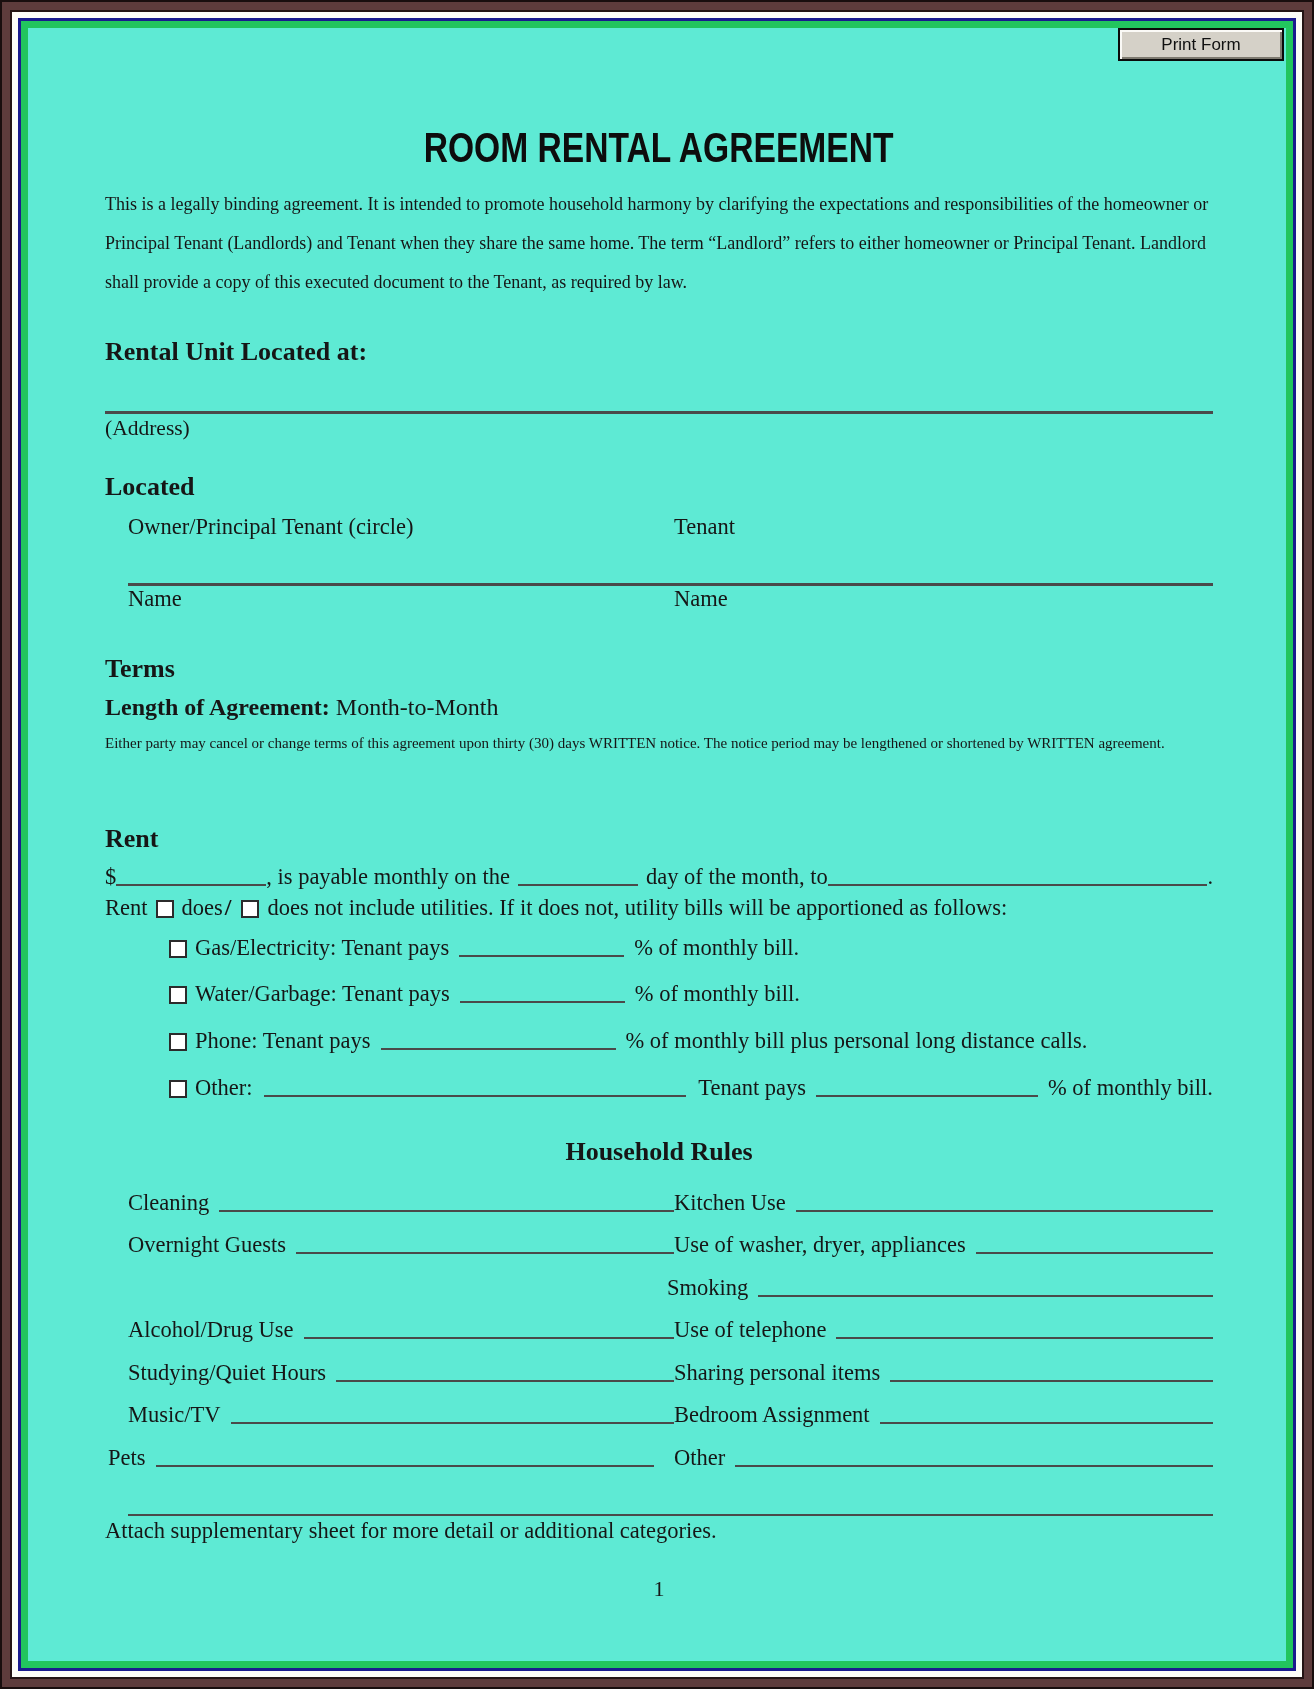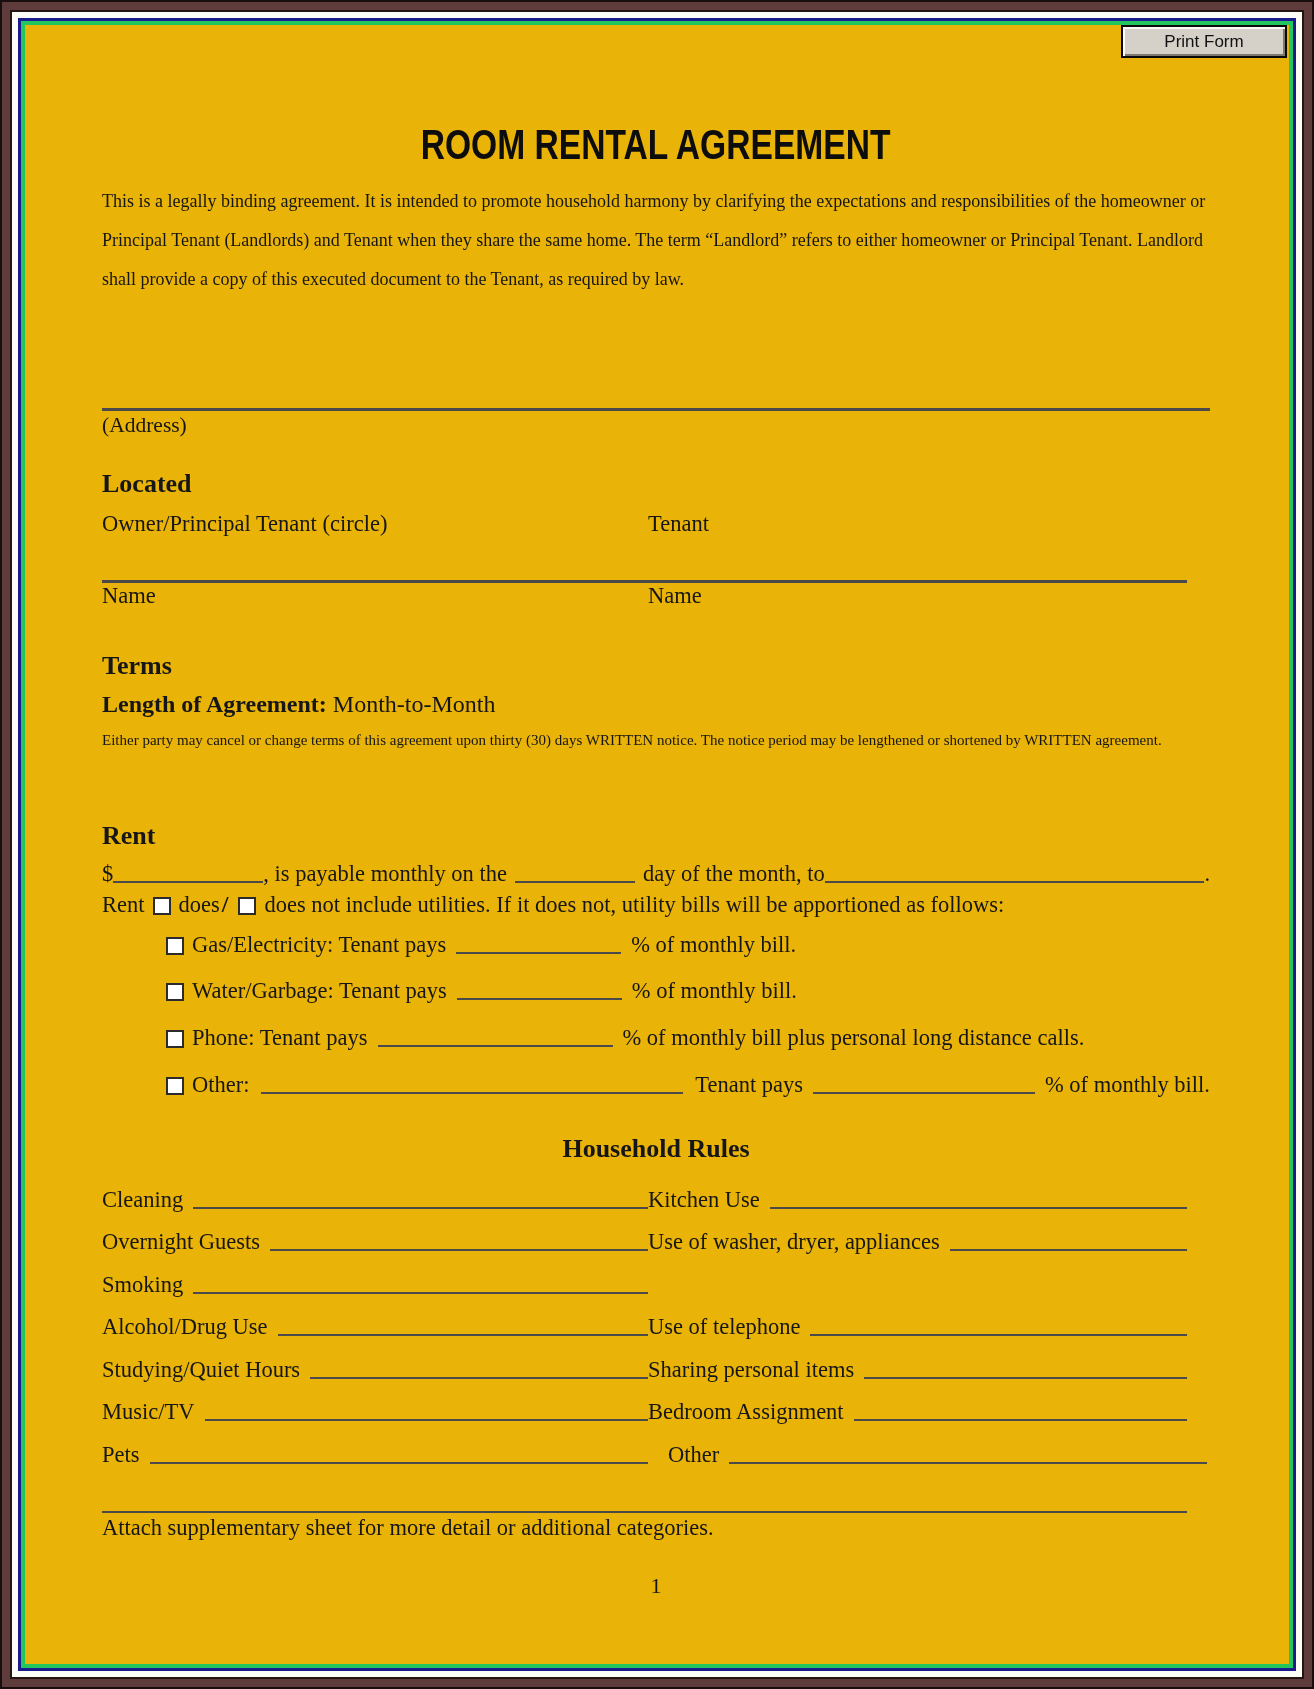--- a/index.html
+++ b/index.html
@@ -7,21 +7,21 @@
   #root{
     position:relative; width:1314px; height:1689px; overflow:hidden;
     font-family:"Liberation Serif", serif; color:#161616;
   }
   
   .f-black1{ width:100%; height:100%; border:2px solid #190e0e; }
   .f-brown { width:100%; height:100%; border:8px solid #5e3c3c; }
   .f-black2{ width:100%; height:100%; border:2px solid #241414; }
   .f-white { width:100%; height:100%; border:6px solid #fdfdf8; }
   .f-navy  { width:100%; height:100%; border:3px solid #1b1b8e; }
-  .f-cream { width:100%; height:100%; border:4px solid #22c55e; background:#eab308; position:relative; }
+  .f-cream { width:100%; height:100%; border:7px solid #22c55e; background:#5eead4; position:relative; }
 
   
   .print-btn{
     position:absolute; top:0px; right:2px; width:166px; height:33px;
     background:#d5d1c8; border:2px solid #0a0a0a;
     box-shadow: inset 2px 2px 0 #fbfaf7, inset -2px -2px 0 #7e7a70;
     font-family:"Liberation Sans", sans-serif; font-size:17px; color:#111;
     display:flex; align-items:center; justify-content:center; cursor:pointer;
   }
 
@@ -42,21 +42,21 @@
   .h-parties{ top:444px; }
   .h-terms{ top:626px; }
   .h-rent{ top:796px; }
   .h-household{ top:1109px;text-align:center; }
 
   .rule-line{ border-top:3px solid #4a4a4a; }
   .addr-line{ top:383px; }
   .caption{ font-size:21.5px; }
   .addr-caption{ top:388px; }
 
-  .two-col{ display:flex; justify-content:flex-start; }
+  .two-col{ display:flex; justify-content:flex-end; }
   .col-l{ width:546px; } .col-r{ width:539px; }
   .labels-row{ font-size:22.5px; }
   .parties-labels{ top:486px; }
   .name-lines{ top:555px; }
   .name-labels{ top:558px; }
 
   .length-line{ top:666px; font-size:24px; }
   .length-label{ font-weight:700; }
   .terms-body{ top:702px; font-size:15px; line-height:27.5px; }
 
@@ -104,20 +104,21 @@
   <button class="print-btn">Print Form</button>
 
   <div class="content">
 
     <div class="abs title-wrap">
       <span class="doc-title">ROOM RENTAL AGREEMENT</span>
     </div>
 
     <p class="abs intro">This is a legally binding agreement.  It is intended to promote household harmony by clarifying the expectations and responsibilities of the homeowner or Principal Tenant (Landlords) and Tenant when they share the same home.  The term “Landlord” refers to either homeowner or Principal Tenant.  Landlord shall provide a copy of this executed document to the Tenant, as required by law.</p>
 
+    <div class="abs h1 h-rental">Rental Unit Located at:</div>
     <div class="abs rule-line addr-line"></div>
     <div class="abs caption addr-caption">(Address)</div>
 
     <div class="abs h1 h-parties">Located</div>
     <div class="abs two-col labels-row parties-labels">
       <span class="col-l">Owner/Principal Tenant (circle)</span>
       <span class="col-r">Tenant</span>
     </div>
     <div class="abs two-col name-lines">
       <div class="col-l rule-line"></div>

